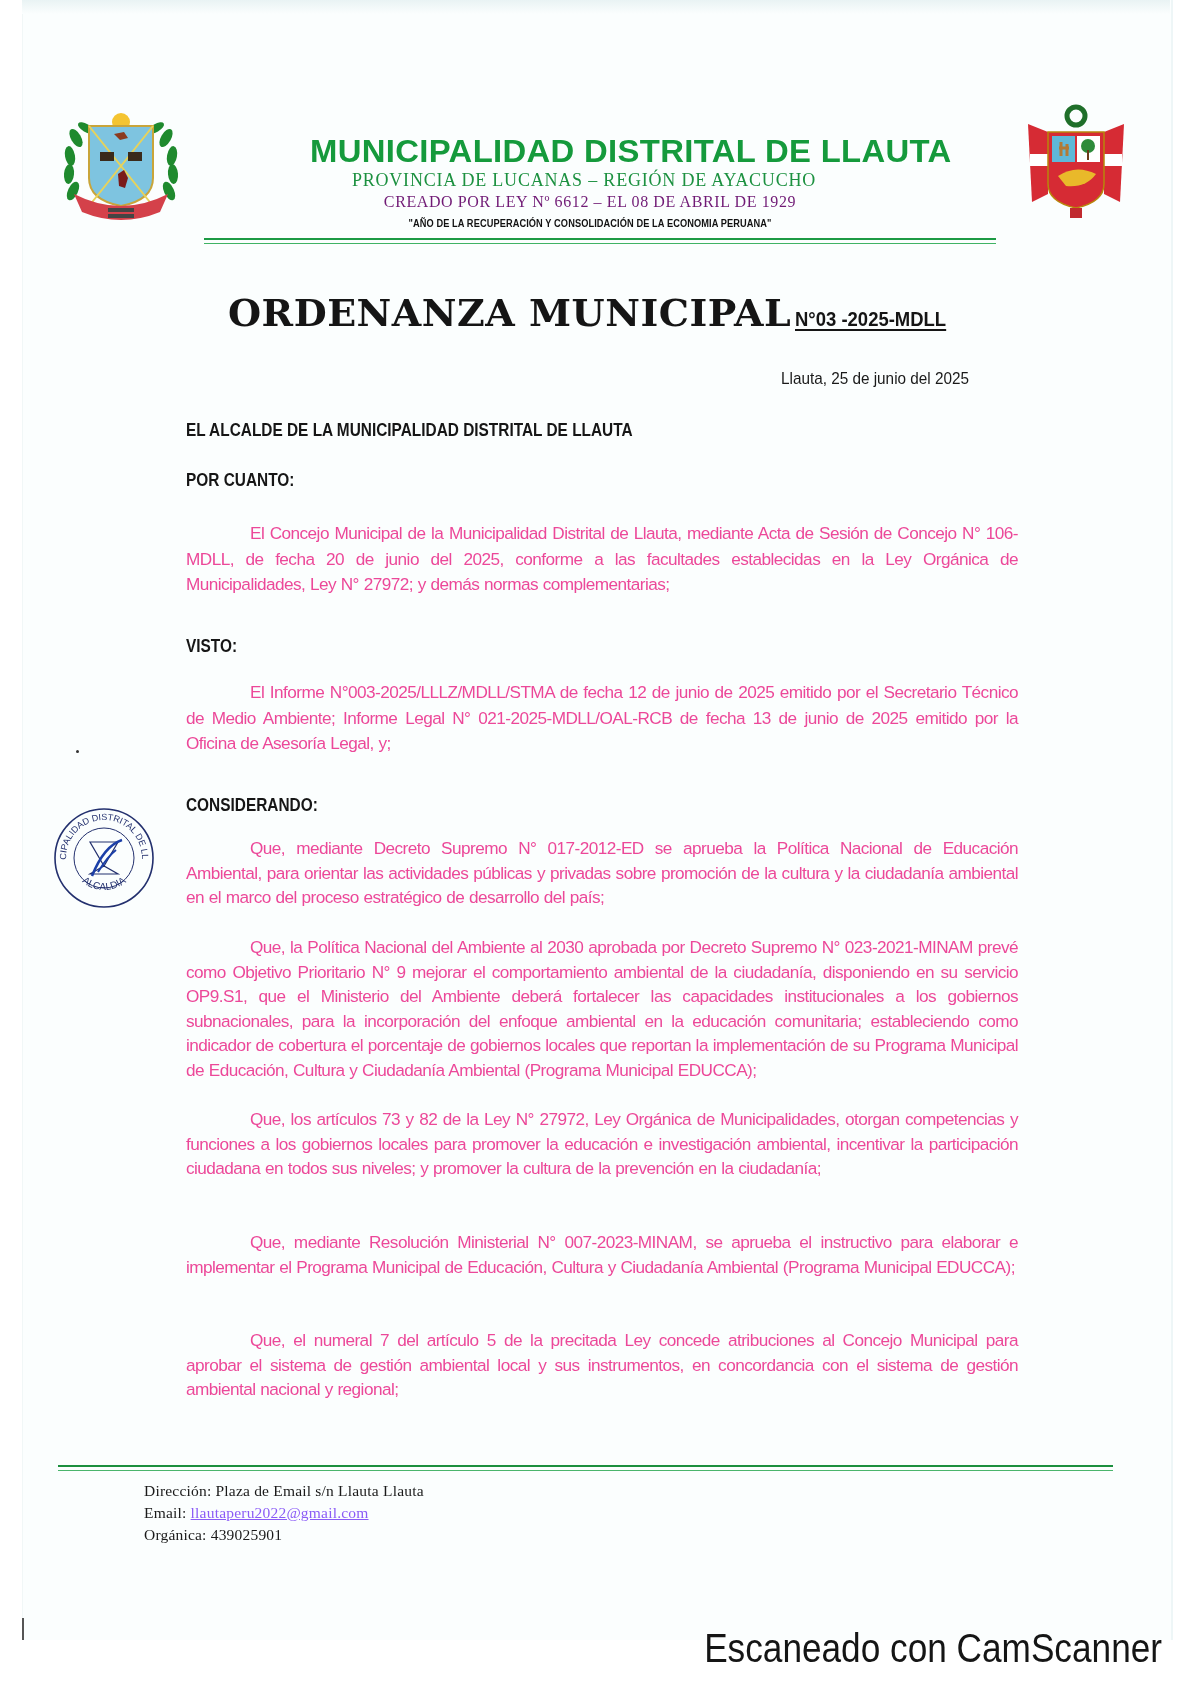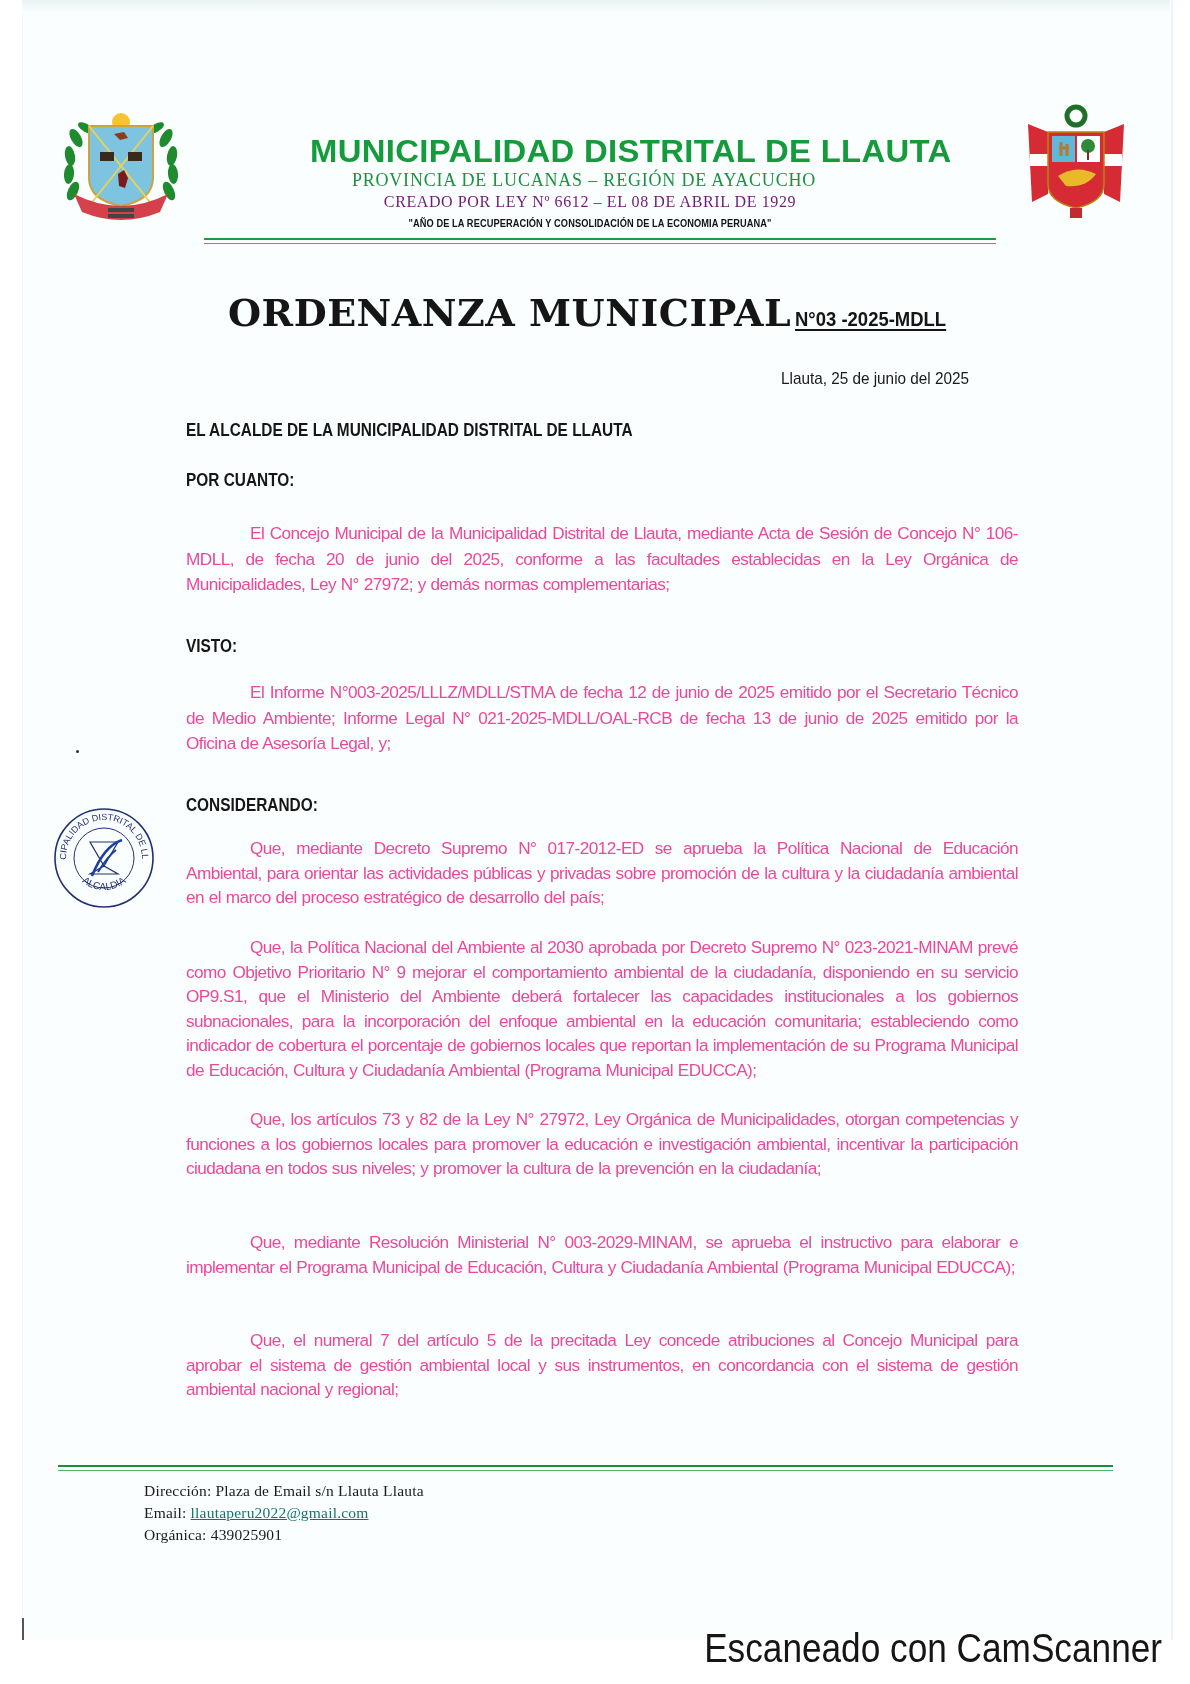--- a/index.html
+++ b/index.html
@@ -91,21 +91,21 @@
     
     .footer-rule {
       position: absolute; left: 58px; top: 1465px; width: 1055px; height: 6px;
       border-top: 2.5px solid #1c8f3e; border-bottom: 1.5px solid #4ab56c; box-sizing: border-box;
     }
     .footer {
       position: absolute; left: 144px; top: 1480px;
       font-family: "Liberation Serif", serif; font-size: 15.5px; line-height: 22px; color: #1a1a1a;
       letter-spacing: 0.2px;
     }
-    .footer a { color: #0f766e; text-decoration: underline; }
+    .footer a { color: #8b5cf6; text-decoration: underline; }
     .scan-edge-mark { position: absolute; left: 22px; top: 1618px; width: 2px; height: 22px; background: #555; }
     .scanner-watermark {
       position: absolute; left: 600px; top: 1628px; width: 562px; text-align: right;
       font-family: "Liberation Sans", sans-serif; font-size: 40px; color: #151515;
       transform: scaleX(0.88); transform-origin: right; white-space: nowrap;
       line-height: 40px; height: 34px; overflow: hidden;
     }
     .stray-dot { position: absolute; left: 76px; top: 750px; width: 3px; height: 3px; background: #333; border-radius: 50%; }
   </style>
 </head>
@@ -196,21 +196,21 @@
     <textPath href="#ringBottom" startOffset="50%" text-anchor="middle">ALCALDIA</textPath>
   </text>
   <path d="M38 36 L66 36 L52 60 Z M38 68 L66 68 L52 60 Z" fill="none" stroke="#23306e" stroke-width="1.2"></path>
   <path d="M40 70 Q52 40 70 34" fill="none" stroke="#1b3fa8" stroke-width="2.5"></path>
   <path d="M46 66 Q56 50 64 44" fill="none" stroke="#1b3fa8" stroke-width="2"></path>
 </svg>
 
 <div class="para tight" style="top:836px;">Que, mediante Decreto Supremo N° 017-2012-ED se aprueba la Política Nacional de Educación Ambiental, para orientar las actividades públicas y privadas sobre promoción de la cultura y la ciudadanía ambiental en el marco del proceso estratégico de desarrollo del país;</div>
 <div class="para tight" style="top:935px;">Que, la Política Nacional del Ambiente al 2030 aprobada por Decreto Supremo N° 023-2021-MINAM prevé como Objetivo Prioritario N° 9 mejorar el comportamiento ambiental de la ciudadanía, disponiendo en su servicio OP9.S1, que el Ministerio del Ambiente deberá fortalecer las capacidades institucionales a los gobiernos subnacionales, para la incorporación del enfoque ambiental en la educación comunitaria; estableciendo como indicador de cobertura el porcentaje de gobiernos locales que reportan la implementación de su Programa Municipal de Educación, Cultura y Ciudadanía Ambiental (Programa Municipal EDUCCA);</div>
 <div class="para tight" style="top:1107px;">Que, los artículos 73 y 82 de la Ley N° 27972, Ley Orgánica de Municipalidades, otorgan competencias y funciones a los gobiernos locales para promover la educación e investigación ambiental, incentivar la participación ciudadana en todos sus niveles; y promover la cultura de la prevención en la ciudadanía;</div>
-<div class="para tight" style="top:1230px;">Que, mediante Resolución Ministerial N° 003-2029-MINAM, se aprueba el instructivo para elaborar e implementar el Programa Municipal de Educación, Cultura y Ciudadanía Ambiental (Programa Municipal EDUCCA);</div>
+<div class="para tight" style="top:1230px;">Que, mediante Resolución Ministerial N° 007-2023-MINAM, se aprueba el instructivo para elaborar e implementar el Programa Municipal de Educación, Cultura y Ciudadanía Ambiental (Programa Municipal EDUCCA);</div>
 <div class="para tight" style="top:1328px;">Que, el numeral 7 del artículo 5 de la precitada Ley concede atribuciones al Concejo Municipal para aprobar el sistema de gestión ambiental local y sus instrumentos, en concordancia con el sistema de gestión ambiental nacional y regional;</div>
 
 <div class="footer-rule"></div>
 <div class="footer">
   <div>
     <span>Dirección:</span>
     <span>Plaza de Email s/n Llauta Llauta</span>
   </div>
   <div>
     <span>Email:</span>

